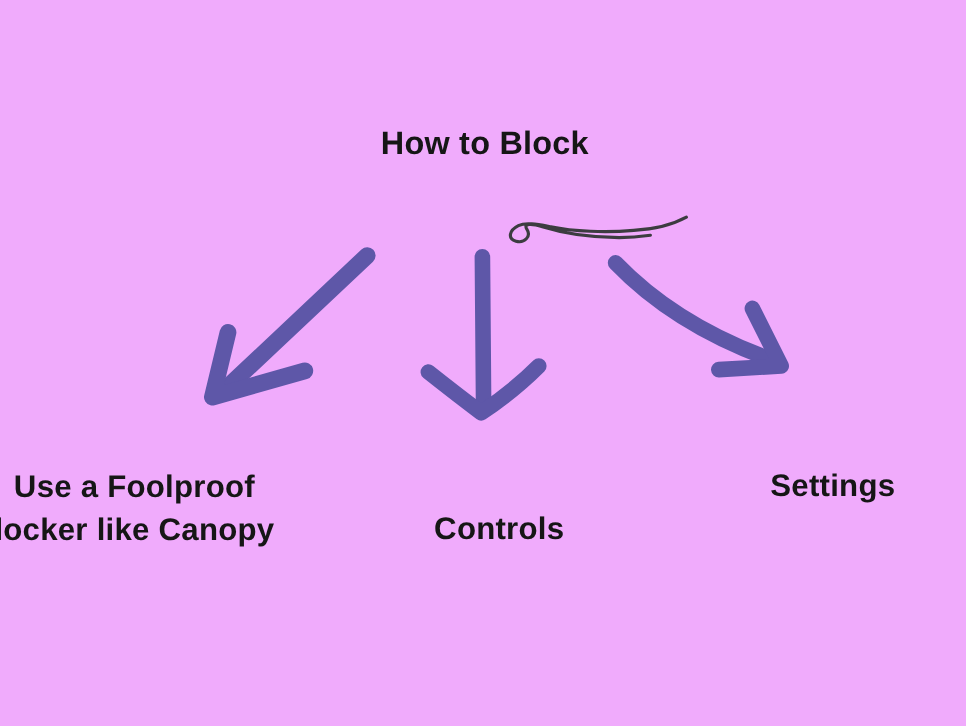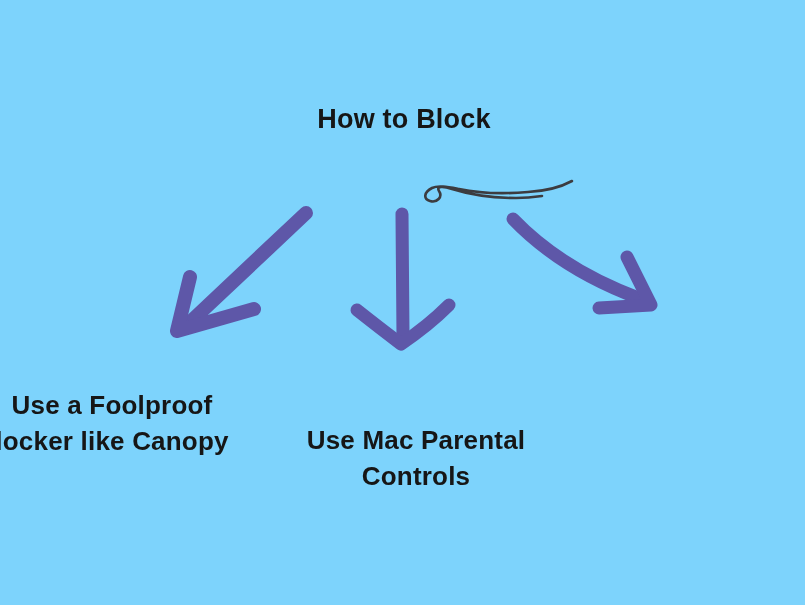--- a/index.html
+++ b/index.html
@@ -41,21 +41,21 @@
   .art-layer {
     position: absolute;
     inset: 0;
     width: 805px;
     height: 605px;
   }
 </style>
 </head>
 <body>
 
-<div class="canvas" style="background-color: #7dd3fc;">
+<div class="canvas" style="background-color: #f0abfc;">
 
   <div class="title" style="color: rgb(22, 22, 22);">
     <div>How to Block</div>
   </div>
 
   <svg class="art-layer" viewBox="0 0 805 605" fill="none" xmlns="http://www.w3.org/2000/svg">
 
     <g>
       <path d="M 572,181 C 561,187 546,191 528,192 C 505,194 478,193 459,189 C 448,187 438,185 432,188 C 424,192 423,199 430,201 C 437,203 443,197 439,191 C 436,186 443,186 452,189 C 468,194 492,198 516,198 C 526,198 535,197 542,196" stroke-width="2.6" stroke-linecap="round" stroke-linejoin="round" stroke="#3c3c40"></path>
     </g>
@@ -75,20 +75,20 @@
       <path d="M 627,257 L 651,305 L 599,308" stroke-width="13" stroke-linecap="round" stroke-linejoin="round" stroke="#5e57a8"></path>
     </g>
   </svg>
 
   <div class="branch-label left" style="color: rgb(22, 22, 22);">
     <div>Use a Foolproof</div>
     <div>locker like Canopy</div>
   </div>
 
   <div class="branch-label center" style="color: rgb(22, 22, 22);">
-    <div>Use Mac Parental</div>
     <div>Controls</div>
   </div>
 
   <div class="branch-label right" style="color: rgb(22, 22, 22);">
+    <div>Settings</div>
   </div>
 
 </div>
 
 </body></html>

